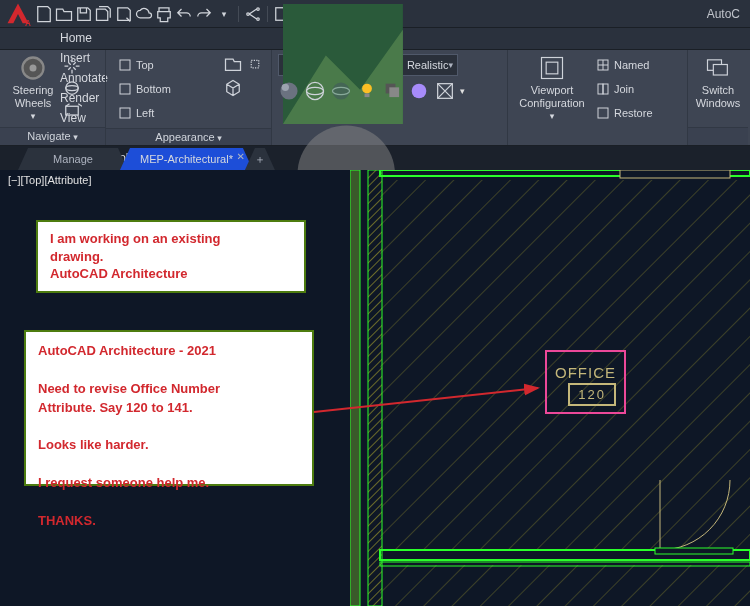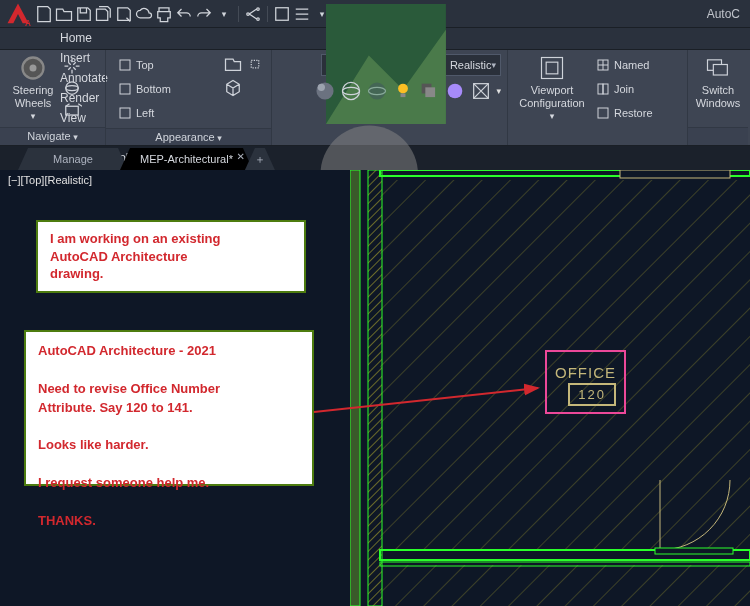--- a/index.html
+++ b/index.html
@@ -107,21 +107,21 @@
     flex:1; height:6px; background:#2a303a; border:1px solid #444b56; position:relative;
   }
   .slider-val { font-size:11px; color:#b8bec8; width:20px; text-align:right;}
   
   .doc-tabs {
     height:24px; background:#1b212b; display:flex; align-items:flex-end;
     padding-left:18px; gap:0;
   }
   .dtab {
     height:22px; min-width:110px;
-    background:#000000; color:#d5d8de;
+    background:#1d4ed8; color:#d5d8de;
     display:flex; align-items:center; justify-content:center;
     position:relative; padding:0 20px;
     font-size:11px;
     clip-path: polygon(10px 0, calc(100% - 10px) 0, 100% 100%, 0 100%);
     margin-right:-8px;
     cursor:pointer;
   }
   .dtab.inactive { background:#2b323d; color:#aeb4c0; }
   .dtab .close { position:absolute; right:8px; top:3px; font-size:10px; color:#aeb4c0;}
   .plus-tab { width:30px; height:22px; display:flex; align-items:center; justify-content:center;
@@ -328,21 +328,21 @@
             <svg viewBox="0 0 16 16">
               <rect x="5" y="5" width="6" height="6" stroke="currentColor" fill="none" stroke-dasharray="1 1"></rect>
             </svg>
           </div>
       </div>
     </div>
     <div class="panel-title"><span class="dd">Appearance</span></div>
   </div>
 
   <div class="panel" style="width:236px;">
-    <div class="panel-body" style="flex-direction:column;align-items:flex-end;">
+    <div class="panel-body" style="flex-direction:column;align-items:flex-start;">
       <div class="vs-dd">
         <span class="ic" style="margin-right:4px;"><svg viewBox="0 0 14 14">
               <rect width="14" height="14" fill="#2a5a3a"></rect>
               <path d="M0 14 L5 6 L9 10 L14 3 V14z" fill="#4a7a4a"></path>
             </svg></span>
         <span>Realistic</span>
         <span class="caret">▾</span>
       </div>
       <div class="icon-row">
         <div class="ic">
@@ -462,21 +462,21 @@
       <span>Manage</span>
     </div>
   <div class="dtab">
       <span>MEP-Architectural*</span>
       <span class="close">✕</span>
     </div>
   <div class="plus-tab">＋</div>
 </div>
 
 <div class="canvas">
-  <div class="view-label">[−][Top][Realistic]</div>
+  <div class="view-label">[−][Top][Attribute]</div>
 
   <svg class="drawing" viewBox="0 0 400 436">
     <defs>
       <pattern id="hatch" patternUnits="userSpaceOnUse" width="20" height="20" patternTransform="rotate(45)">
         <line x1="0" y1="0" x2="0" y2="20" stroke="#6a6a2a" stroke-width="1"></line>
       </pattern>
       <pattern id="wallhatch" patternUnits="userSpaceOnUse" width="6" height="6" patternTransform="rotate(45)">
         <line x1="0" y1="0" x2="0" y2="6" stroke="#6a6a2a" stroke-width="2"></line>
       </pattern>
     </defs>
@@ -497,22 +497,22 @@
     <rect x="305" y="378" width="78" height="6" fill="#0e1726" stroke="#2aff2a"></rect>
   </svg>
 
   <div class="office-box">
     <div class="office-label">OFFICE</div>
     <div class="office-num">120</div>
   </div>
 
   <div class="anno anno1">
     <div>I am working on an existing</div>
+    <div>drawing.</div>
     <div>AutoCAD Architecture</div>
-    <div>drawing.</div>
   </div>
   <div class="anno anno2">
     <div>AutoCAD Architecture - 2021</div><br>
     <div>Need to revise Office Number</div>
     <div>Attribute. Say 120 to 141.</div><br>
     <div>Looks like harder.</div><br>
     <div>I request someone help me.</div><br>
     <div>THANKS.</div>
   </div>
 

